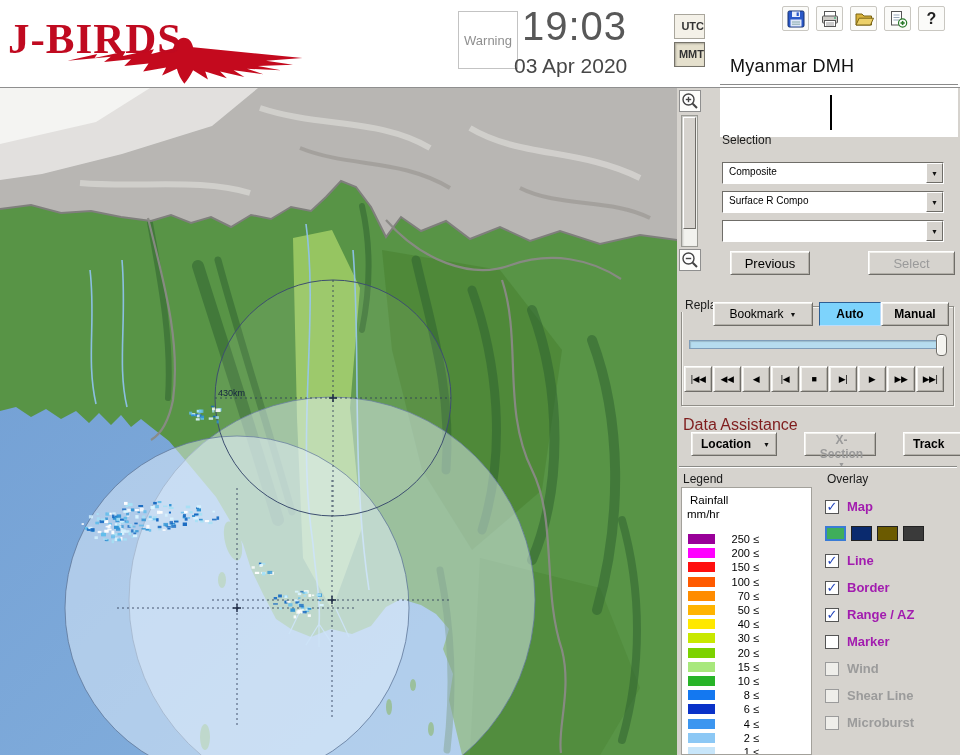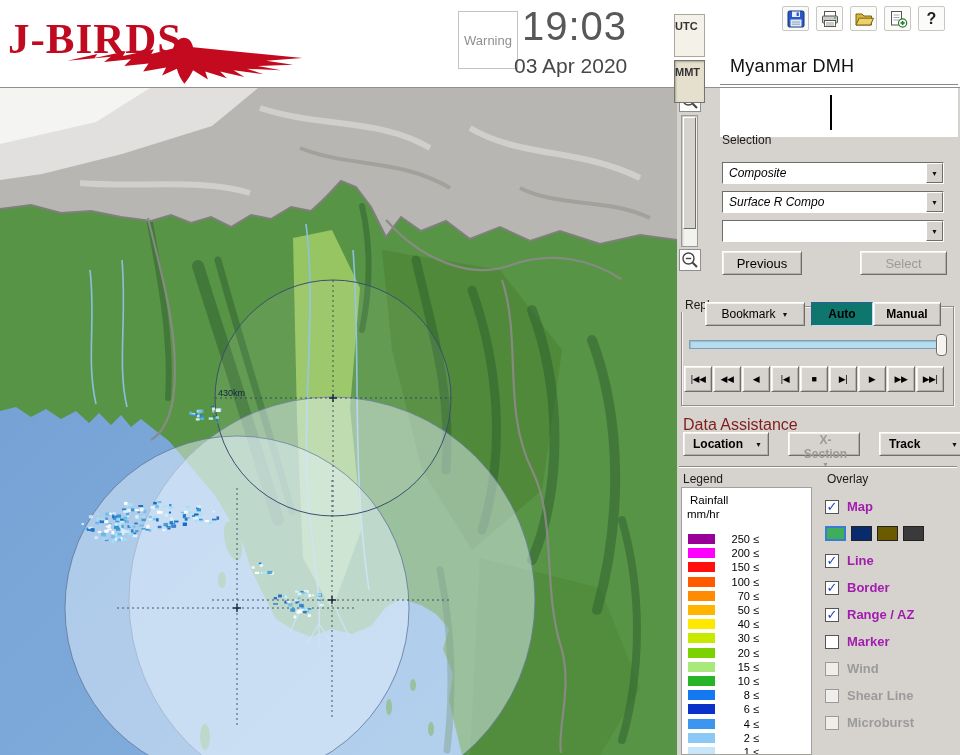--- a/index.html
+++ b/index.html
@@ -18,21 +18,21 @@
   .logo-sub2 { display:inline-block; margin-top:2px; font-size:12.5px; font-weight:bold;
     border:2px solid #c00a20; padding:0 5px; letter-spacing:1px; white-space:nowrap; }
   .eagle { position:absolute; left:0; top:30px; width:358px; height:54px; }
 
   .warning-box { position:absolute; left:458px; top:11px; width:60px; height:58px; background:#fff;
     border:1px solid #c3c3c3; color:#8f8f8f; font-size:13px; display:flex; align-items:center; justify-content:center; }
   .clock-time { position:absolute; left:522px; top:4px; font-size:40px; color:#585858; letter-spacing:1px; }
   .clock-date { position:absolute; left:514px; top:54px; font-size:21px; color:#474747; }
 
   .tz { position:absolute; left:674px; top:14px; width:31px; }
-  .tz-btn { width:31px; height:43px; font-size:11px; font-weight:bold; color:#333; text-align:left;
+  .tz-btn { width:31px; height:25px; font-size:11px; font-weight:bold; color:#333; text-align:right;
     line-height:23px; margin-bottom:3px; background:#f4f1e8; border:1px solid #a9a69c; }
   .tz-btn.pressed { background:#e5e0cd; border:1px solid #76736a; box-shadow:inset 1px 1px 2px rgba(0,0,0,.25); }
 
   .toolbar { position:absolute; left:782px; top:6px; display:flex; gap:7px; }
   .tool-btn { width:27px; height:25px; background:#fbfbf9; border:1px solid #c9c7c1; border-radius:2px;
     display:flex; align-items:center; justify-content:center; padding:0; }
   .tool-btn svg { width:20px; height:20px; }
   .help-glyph { font-size:16px; font-weight:bold; color:#222; }
 
   .station-box { position:absolute; left:720px; top:44px; width:238px; height:41px; border-bottom:1px solid #8a8a8a; }
@@ -55,38 +55,38 @@
     border:1px solid #9a9a94; box-shadow:inset 1px 1px 2px rgba(0,0,0,.2); }
   .zoom-thumb { position:absolute; left:1px; top:1px; width:13px; height:112px; background:#d6d3ce;
     border:1px solid; border-color:#fff #6f6d68 #6f6d68 #fff; }
 
   .query-box { position:absolute; left:43px; top:0px; width:238px; height:49px; background:#fff; }
   .caret { position:absolute; left:110px; top:7px; width:1.5px; height:35px; background:#000; }
 
   .sel-label { position:absolute; left:45px; top:45px; font-size:12px; color:#1a1a1a; }
   .combo { position:absolute; left:45px; width:222px; height:22px; background:#fff;
     border:1px solid; border-color:#6f6d68 #fff #fff #6f6d68; }
-  .combo-text { position:absolute; left:6px; top:3px; font-size:12px; color:#000; white-space:nowrap;font-style:italic; }
+  .combo-text { position:absolute; left:6px; top:3px; font-size:10px; color:#000; white-space:nowrap; }
   .combo-arrow { position:absolute; right:0px; top:0px; width:17px; height:100%;
     background:#d6d3ce; border:1px solid; border-color:#fff #6f6d68 #6f6d68 #fff;
     font-size:7px; color:#111; display:flex; align-items:center; justify-content:center; padding:0; }
   #combo1 { top:74px; } #combo2 { top:103px; } #combo3 { top:132px; }
 
-  .btn { font-size:13px; color:#000; text-align:center; padding:0; }
+  .btn { font-size:13px; color:#000; text-align:center; padding:0;margin-left:8px; }
   .prev-btn { position:absolute; left:45px; top:163px; width:80px; height:24px; }
   .select-btn { position:absolute; left:183px; top:163px; width:87px; height:24px; color:#9a9a9a; }
 
   .groupbox { position:absolute; left:4px; top:218px; width:273px; height:100px;
     border:1px solid #908e88; box-shadow:inset 1px 1px 0 #f4f3ef, 1px 1px 0 #f4f3ef; }
   .gb-label { position:absolute; left:4px; top:210px; background:#d6d3ce; padding:0 4px; font-size:12px; color:#1a1a1a; z-index:2; }
   .bookmark-btn { position:absolute; left:28px; top:214px; width:100px; height:24px; z-index:2;
     font-size:12px; display:flex; align-items:center; justify-content:center; gap:6px; }
   .mini-arrow { font-size:7px; color:#111; }
   .mode-btn { position:absolute; top:214px; height:24px; z-index:2; font-size:12px; font-weight:bold; }
-  .auto-btn { left:134px; width:62px; background:#0f766e; border:1px solid; border-color:#2d5e93 #bcdcfa #bcdcfa #2d5e93; color:#000; }
+  .auto-btn { left:134px; width:62px; background:#7dd3fc; border:1px solid; border-color:#2d5e93 #bcdcfa #bcdcfa #2d5e93; color:#000; }
   .manual-btn { left:196px; width:68px; }
 
   .slider-track { position:absolute; left:12px; top:252px; width:256px; height:9px; background:#b6dcEF;
     background:#b6dcef; border:1px solid #7f9db9; box-shadow:inset 1px 1px 1px rgba(0,0,0,.15); }
   .slider-thumb { position:absolute; right:-3px; top:-7px; width:11px; height:22px; background:#f4f3ef;
     border:1px solid #6f6d68; border-radius:4px; box-shadow:inset 1px 1px 0 #fff; }
 
   .transport { position:absolute; left:7px; top:278px; display:flex; gap:1px; }
   .tbtn { width:28px; height:26px; font-size:9px; color:#000; padding:0; letter-spacing:-.5px; }
 

